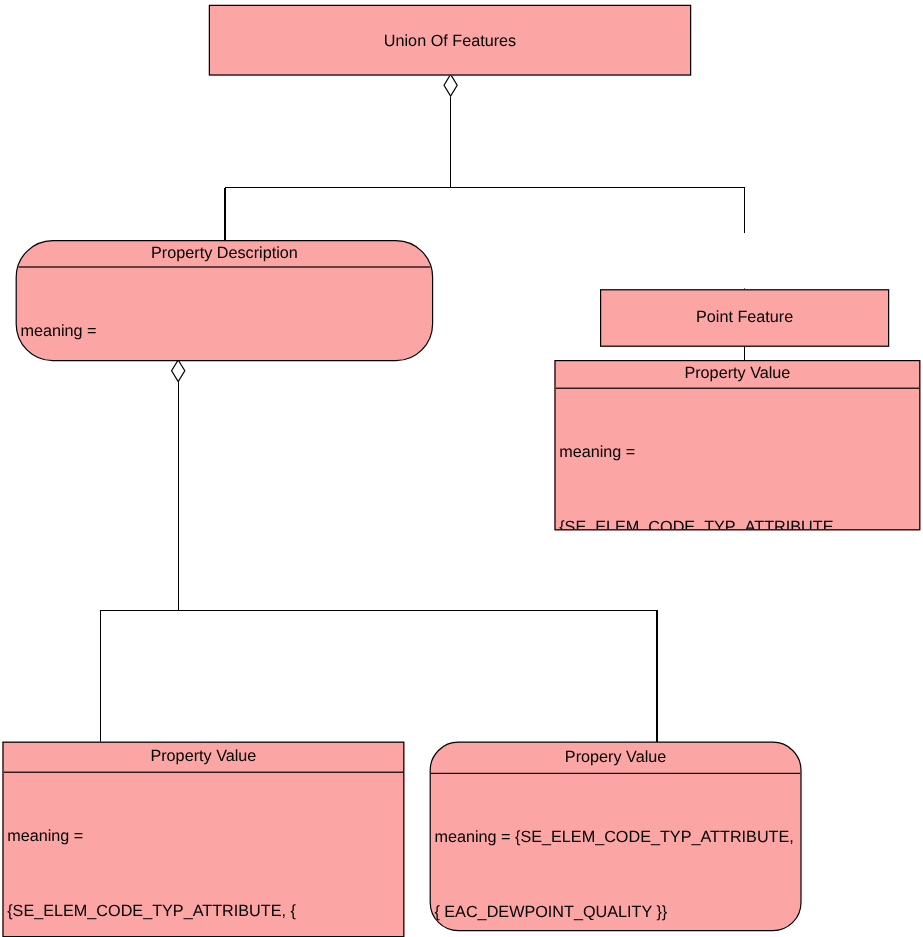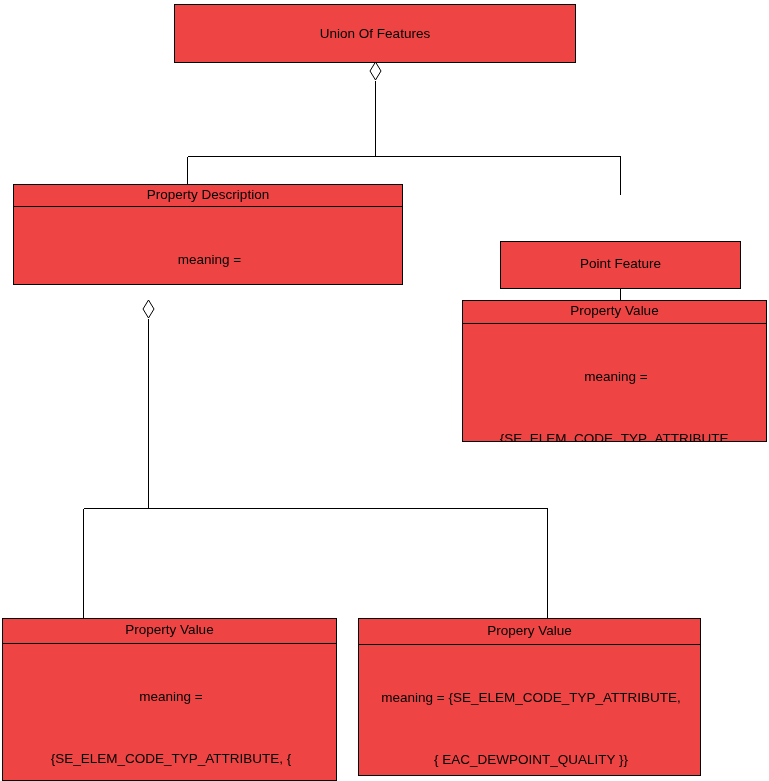--- a/index.html
+++ b/index.html
@@ -23,21 +23,21 @@
     left: 0;
     top: 0;
     width: 769px;
     height: 781px;
     pointer-events: none;
   }
   .uml-class {
     position: absolute;
     box-sizing: border-box;
     border: 1px solid #000000;
-    background: #ef4444;
+    background: #fca5a5;
     overflow: hidden;
   }
   .uml-title {
     box-sizing: border-box;
     text-align: center;
     font-size: 13.5px;
     line-height: 1.0;
     color: #000000;
     white-space: nowrap;
   }
@@ -48,40 +48,39 @@
     box-sizing: border-box;
     padding: 2px 0 0 3px;
     font-size: 13.5px;
     line-height: 20.5px;
     color: #000000;
     white-space: pre;
   }
   .attr-line {
     display: block;
     white-space: pre;
-    text-align: center;
   }
 
   
   #node-union           { left: 174px; top: 4px;   width: 402px; height: 59px; }
   #node-union .uml-title{ padding-top: 22px; }
 
-  #node-prop-desc       { left: 13px;  top: 184px; width: 390px; height: 101px; }
+  #node-prop-desc       { left: 13px;  top: 200px; width: 348px; height: 101px; border-radius: 31px; }
   #node-prop-desc .uml-title { height: 22px; padding-top: 3px; }
 
   #node-point-feature   { left: 500px; top: 194px; width: 241px; height: 48px; margin-top: 47px; }
   #node-point-feature .uml-title { padding-top: 15px; }
 
   #node-pv-right        { left: 462px; top: 300px; width: 305px; height: 142px; }
   #node-pv-right .uml-title { height: 23px; padding-top: 3px; }
 
   #node-pv-bottom-left  { left: 2px;   top: 618px; width: 335px; height: 163px; }
   #node-pv-bottom-left .uml-title { height: 25px; padding-top: 4px; }
 
-  #node-pv-bottom-right { left: 358px; top: 618px; width: 343px; height: 158px; }
+  #node-pv-bottom-right { left: 358px; top: 618px; width: 310px; height: 158px; border-radius: 24px; }
   #node-pv-bottom-right .uml-title { height: 26px; padding-top: 5px; }
 </style>
 </head>
 <body>
 
 <div id="diagram">
 
   <svg id="edges" viewBox="0 0 769 781" width="769" height="781">
     <g stroke="#000000" stroke-width="1" fill="none" shape-rendering="crispEdges">
 

